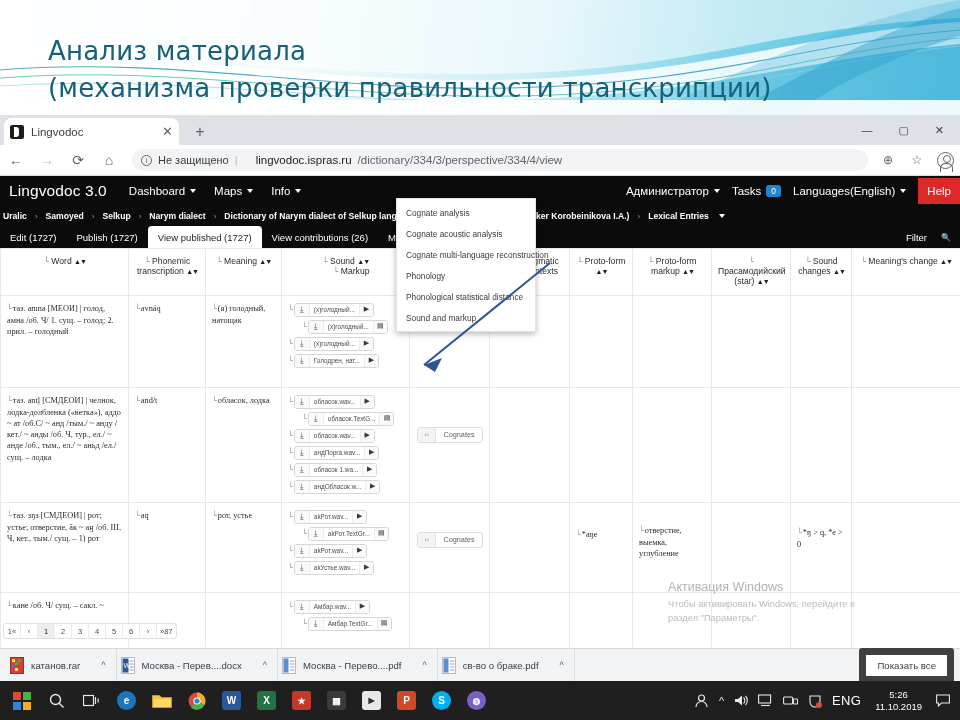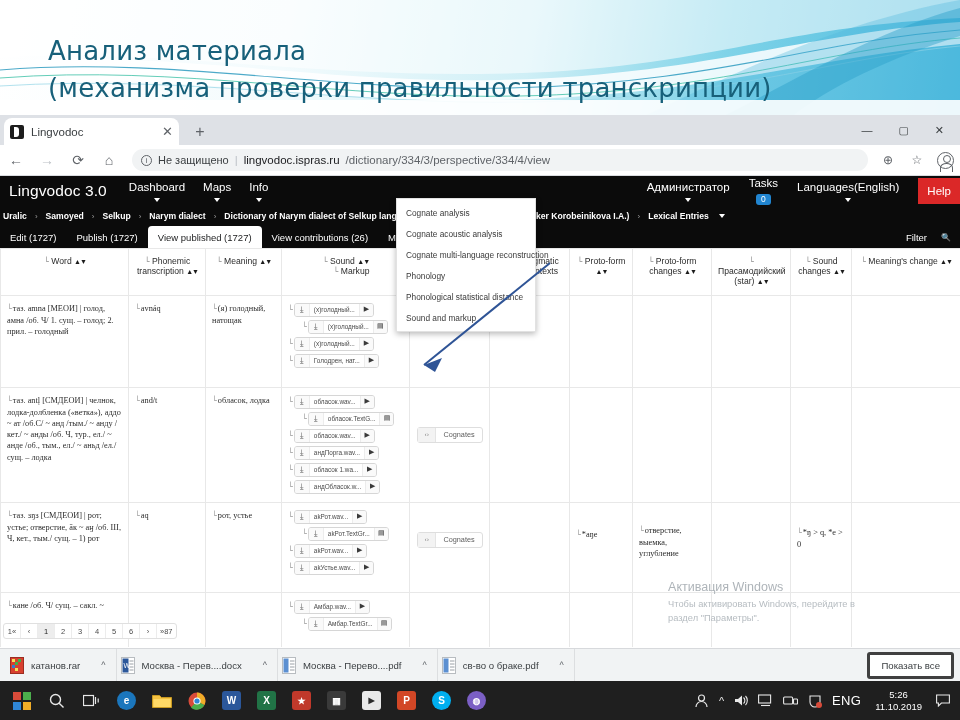--- a/index.html
+++ b/index.html
@@ -62,21 +62,21 @@
     flex: 1; height: 22px; background: #f1f3f4; border-radius: 11px;
     display: flex; align-items: center; padding: 0 9px; gap: 6px; font-size: 11.5px;
     margin-left: 2px;
   }
   .info-icon {
     width: 11px; height: 11px; border: 1px solid #5f6368; border-radius: 50%;
     font-size: 8px; line-height: 10px; text-align: center; color: #5f6368; flex: none;
   }
   .not-secure { color: #3c4043; font-size: 11px; }
   .omni-sep { color: #bdc1c6; }
-  .url-host { color: #202124; }
+  .url-host { color: #202124; margin-left: 12px; }
   .url-path { color: #5f6368; }
   .tb-icon { width: 18px; font-size: 12px; color: #5f6368; text-align: center; }
   .avatar-icon {
     width: 17px; height: 17px; border-radius: 50%; border: 1.4px solid #5f6368; position: relative;
   }
   .avatar-icon::before {
     content:""; position:absolute; left:4.5px; top:2.5px; width:6px; height:6px;
     border-radius:50%; border:1.4px solid #5f6368;
   }
   .avatar-icon::after {
@@ -85,23 +85,23 @@
   }
 
   
   .page { position: relative; background: #fff; height: 471px; overflow: hidden; }
   .navbar {
     height: 30px; background: #0b0b0b; display: flex; align-items: center;
     padding: 0 9px; color: #fff; position: relative;
   }
   .brand { font-size: 15.5px; letter-spacing: .1px; }
   .nav-items { display: flex; align-items: center; margin-left: 22px; gap: 18px; }
-  .nav-item { font-size: 11.5px; display: flex; align-items: center; gap: 5px; color: #fff; flex-direction: column; }
+  .nav-item { font-size: 11.5px; display: flex; align-items: center; gap: 5px; color: #fff; }
   .caret { width: 0; height: 0; border-left: 3.5px solid transparent; border-right: 3.5px solid transparent; border-top: 4.5px solid #fff; }
-  .nav-right { margin-left: auto; display: flex; align-items: center; gap: 19px; }
+  .nav-right { margin-left: auto; display: flex; align-items: center; gap: 12px; }
   .task-badge {
     background: #2185d0; color: #fff; font-size: 8.5px; border-radius: 3px;
     padding: 1.5px 5px; line-height: 1;
   }
   .help-btn { background: #db2828; color: #fff; font-size: 11.5px; padding: 7px 9px; margin-right: -9px; }
 
   .breadcrumb {
     height: 20px; background: #0b0b0b; color: #fff; font-size: 8.6px;
     display: flex; align-items: center; padding: 0 3px; gap: 8px;
     font-weight: bold; overflow: hidden; white-space: nowrap;
@@ -210,21 +210,21 @@
     display: flex; align-items: center; padding: 0 6px;
   }
   .dl-item {
     display: flex; align-items: center; gap: 7px; padding: 0 10px 0 4px; height: 33px;
     border-right: 1px solid #dcdee0;
   }
   .dl-ico { width: 14px; height: 17px; flex: none; }
   .dl-name { font-size: 9.6px; color: #3c4043; white-space: nowrap; }
   .dl-caret { font-size: 9px; color: #5f6368; margin-left: 14px; }
   .show-all {
-    margin-left: auto; font-size: 9.6px; color: #3c4043; border: 3px solid #404040;
+    margin-left: auto; font-size: 9.6px; color: #3c4043; border: 7px solid #404040;
     border-radius: 3px; padding: 5px 11px; background: #fff;
   }
 
   
   .taskbar {
     position: absolute; left: 0; top: 681px; width: 960px; height: 39px;
     background: #1f1f1f; display: flex; align-items: center; padding: 0 4px;
   }
   .tb-item { width: 35px; height: 39px; display: flex; align-items: center; justify-content: center; position: relative; }
   .sq { width: 19px; height: 19px; border-radius: 3px; display: flex; align-items: center; justify-content: center;
@@ -370,21 +370,21 @@
           </colgroup>
           <thead>
             <tr>
               <th><span class="colmark">└</span> <span>Word</span> <span class="sortarrows">▲▼</span></th>
               <th><span class="colmark">└</span> <span>Phonemic transcription</span> <span class="sortarrows">▲▼</span></th>
               <th><span class="colmark">└</span> <span>Meaning</span> <span class="sortarrows">▲▼</span></th>
               <th><span class="colmark">└</span> <span>Sound</span> <span class="sortarrows">▲▼</span><span class="hdr-l2"><span class="colmark">└</span> <span>Markup</span></span></th>
               <th><span class="colmark">└</span> <span>Paradigmatic forms</span> <span class="sortarrows">▲▼</span></th>
               <th><span class="colmark">└</span> <span>Paradigmatic forms contexts</span> <span class="sortarrows">▲▼</span></th>
               <th><span class="colmark">└</span> <span>Proto-form</span> <span class="sortarrows">▲▼</span></th>
-              <th><span class="colmark">└</span> <span>Proto-form changes</span> <span class="sortarrows">▲▼</span></th>
+              <th><span class="colmark">└</span> <span>Proto-form markup</span> <span class="sortarrows">▲▼</span></th>
               <th><span class="colmark">└</span> <span>Прасамодийский (star)</span> <span class="sortarrows">▲▼</span></th>
               <th><span class="colmark">└</span> <span>Sound changes</span> <span class="sortarrows">▲▼</span></th>
               <th><span class="colmark">└</span> <span>Meaning's change</span> <span class="sortarrows">▲▼</span></th>
             </tr>
           </thead>
           <tbody>
 
             <tr>
               <td class="r1"><span class="cellmark">└</span><span class="cell-text">таз. amna [МЕОИ] | голод, амна /об. Ч/ 1. сущ. – голод; 2. прил. – голодный</span></td>
               <td class="r1"><span class="cellmark">└</span><span class="cell-text">avnáq</span></td>

